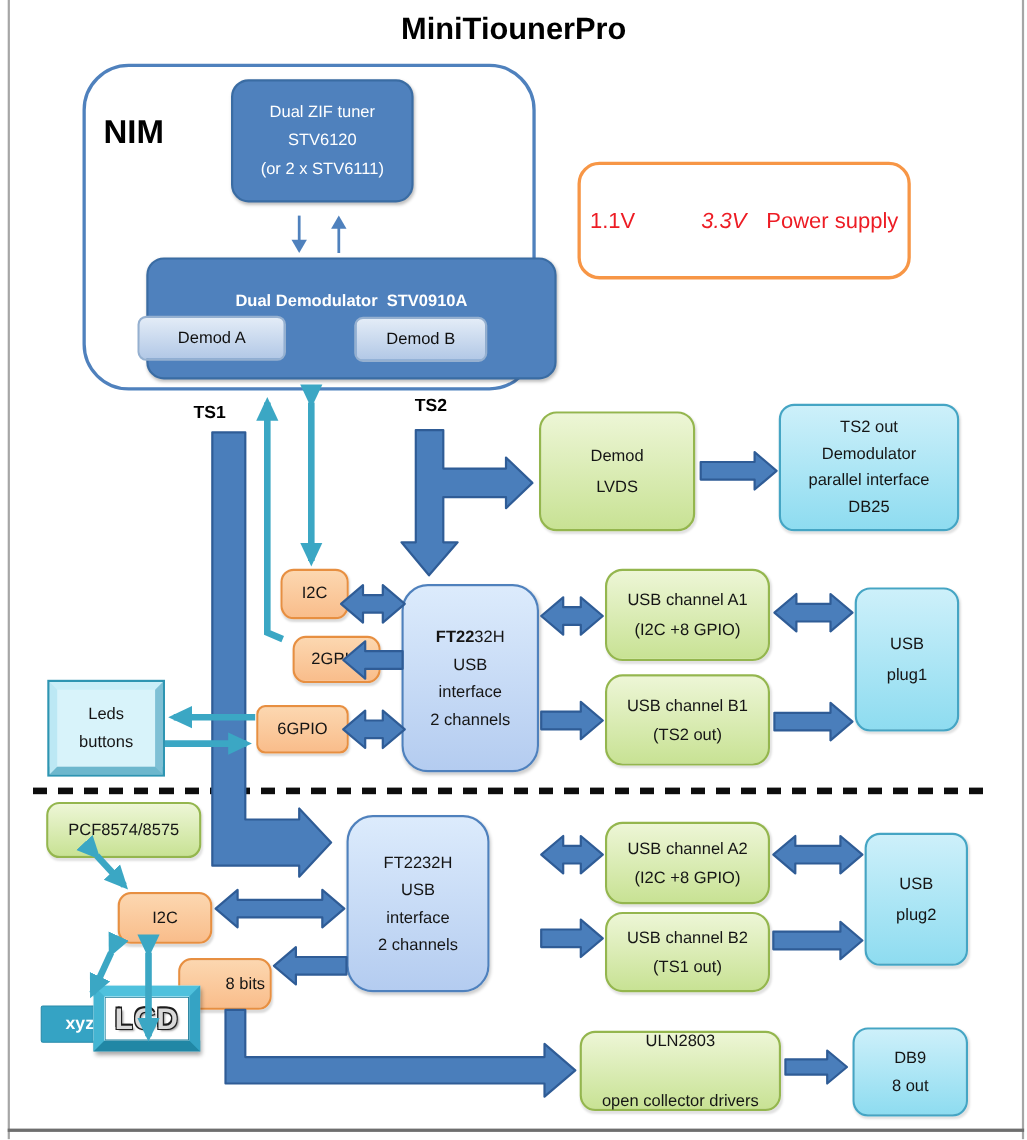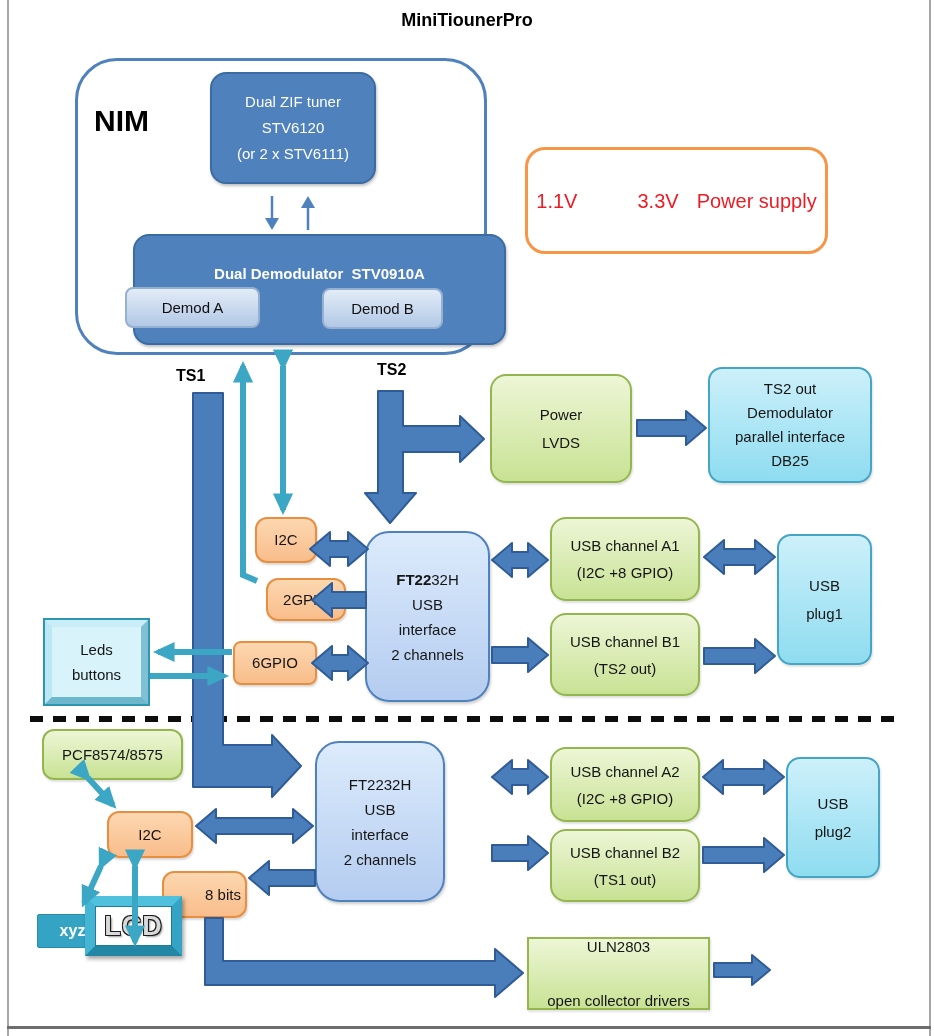--- a/index.html
+++ b/index.html
@@ -31,38 +31,38 @@
   .cyan{ background:linear-gradient(180deg,var(--cyan-top),var(--cyan-bottom));
     border:2px solid var(--cyan-border); border-radius:14px;
     box-shadow:1px 2px 2px rgba(0,0,0,0.12);}
   .ltblue{ background:linear-gradient(180deg,var(--ltblue-top),var(--ltblue-bottom));
     border:2px solid var(--steel-blue); border-radius:24px;
     box-shadow:1px 2px 3px rgba(0,0,0,0.2);}
   .solidblue{ background:var(--steel-blue); border:2px solid var(--steel-blue-dark);
     border-radius:16px; color:#ffffff; box-shadow:1px 2px 3px rgba(0,0,0,0.25);}
 
   #page-title{position:absolute; left:0; top:10; width:934px; top:10px; text-align:center;
-    font-size:18px; font-weight:bold; color:#000;}
+    font-size:28px; font-weight:bold; color:#000;}
 
   #nim-box{position:absolute; left:75px; top:58px; width:412px; height:297px;
     border:3px solid var(--steel-blue); border-radius:42px; background:#fff; box-sizing:border-box;}
   #nim-label{position:absolute; left:94px; top:104px; font-size:30px; font-weight:bold; color:#000;}
   #tuner{left:210px; top:72px; width:166px; height:112px; line-height:26px;}
   #demod{left:95px; top:234px; width:373px; height:111px; justify-content:flex-start; padding-top:26px;margin-left:38px;}
   #demod-title{font-weight:600; white-space:pre;}
   .demod-sub{background:linear-gradient(180deg,#e3ecf7,#b2c8e6); border:2px solid #95b0d0;
     border-radius:8px; color:#0f0f0f;}
   #demod-a{left:125px; top:287px; width:135px; height:41px;}
   #demod-b{left:322px; top:288px; width:121px; height:41px;}
 
   #power{left:525px; top:147px; width:303px; height:107px; border:3px solid var(--power-border);
     border-radius:20px; background:#fff; flex-direction:row; gap:0; color:var(--red-text);
     font-size:20px;}
   #power span{color:var(--red-text);}
-  #power .v1{margin-right:60px;} #power .v2{margin-right:18px;}
+  #power .v1{margin-right:60px;} #power .v2{margin-right:18px;font-style:italic;}
 
   .ts-label{position:absolute; font-size:16px; font-weight:bold; color:#000;}
   #ts1-label{left:176px; top:367px;}
   #ts2-label{left:377px; top:361px;}
 
   #buffer{left:490px; top:374px; width:142px; height:109px; line-height:28px;}
   #ts2out{left:708px; top:367px; width:164px; height:116px; line-height:24px;}
   #i2c1{left:255px; top:517px; width:62px; height:46px;}
   #gpio2{left:230px; top:578px; width:80px; height:43px;margin-left:36px;}
   #gpio6{left:233px; top:641px; width:84px; height:44px; border-radius:8px;}
@@ -136,21 +136,21 @@
   <div class="box" id="power">
     <span class="v1">1.1V</span>
     <span class="v2">3.3V</span>
     <span>Power supply</span>
   </div>
 
   <div class="ts-label" id="ts1-label">TS1</div>
   <div class="ts-label" id="ts2-label">TS2</div>
 
   <div class="box green" id="buffer">
-    <span>Power</span>
+    <span>Demod</span>
     <span>LVDS</span>
   </div>
   <div class="box cyan" id="ts2out">
     <span>TS2 out</span>
     <span>Demodulator</span>
     <span>parallel interface</span>
     <span>DB25</span>
   </div>
 
   <div class="box orange" id="i2c1">
@@ -218,23 +218,27 @@
   </div>
   <div class="box green" id="usb-b2">
     <span>USB channel B2</span>
     <span>(TS1 out)</span>
   </div>
   <div class="box cyan" id="plug2">
     <span>USB</span>
     <span>plug2</span>
   </div>
 
-  <div class="box green" id="uln" style="border-radius:0;gap:28px;">
+  <div class="box green" id="uln" style="border-radius:14px;gap:28px;">
     <span>ULN2803</span>
     <span>open collector drivers</span>
+  </div>
+  <div class="box cyan" id="db9">
+    <span>DB9</span>
+    <span>8 out</span>
   </div>
 
   <svg id="arrow-layer" viewBox="0 0 934 1036" xmlns="http://www.w3.org/2000/svg">
     <defs>
       <marker id="tealhead" viewBox="0 0 6 6" markerWidth="3.6" markerHeight="3.6" refX="4.6" refY="3" orient="auto" markerUnits="strokeWidth">
         <path d="M0,0.2 L6,3 L0,5.8 Z" fill="#3ba7c4"></path>
       </marker>
     </defs>
 
     <line class="thin-arrow" x1="272" y1="196" x2="272" y2="220"></line>

